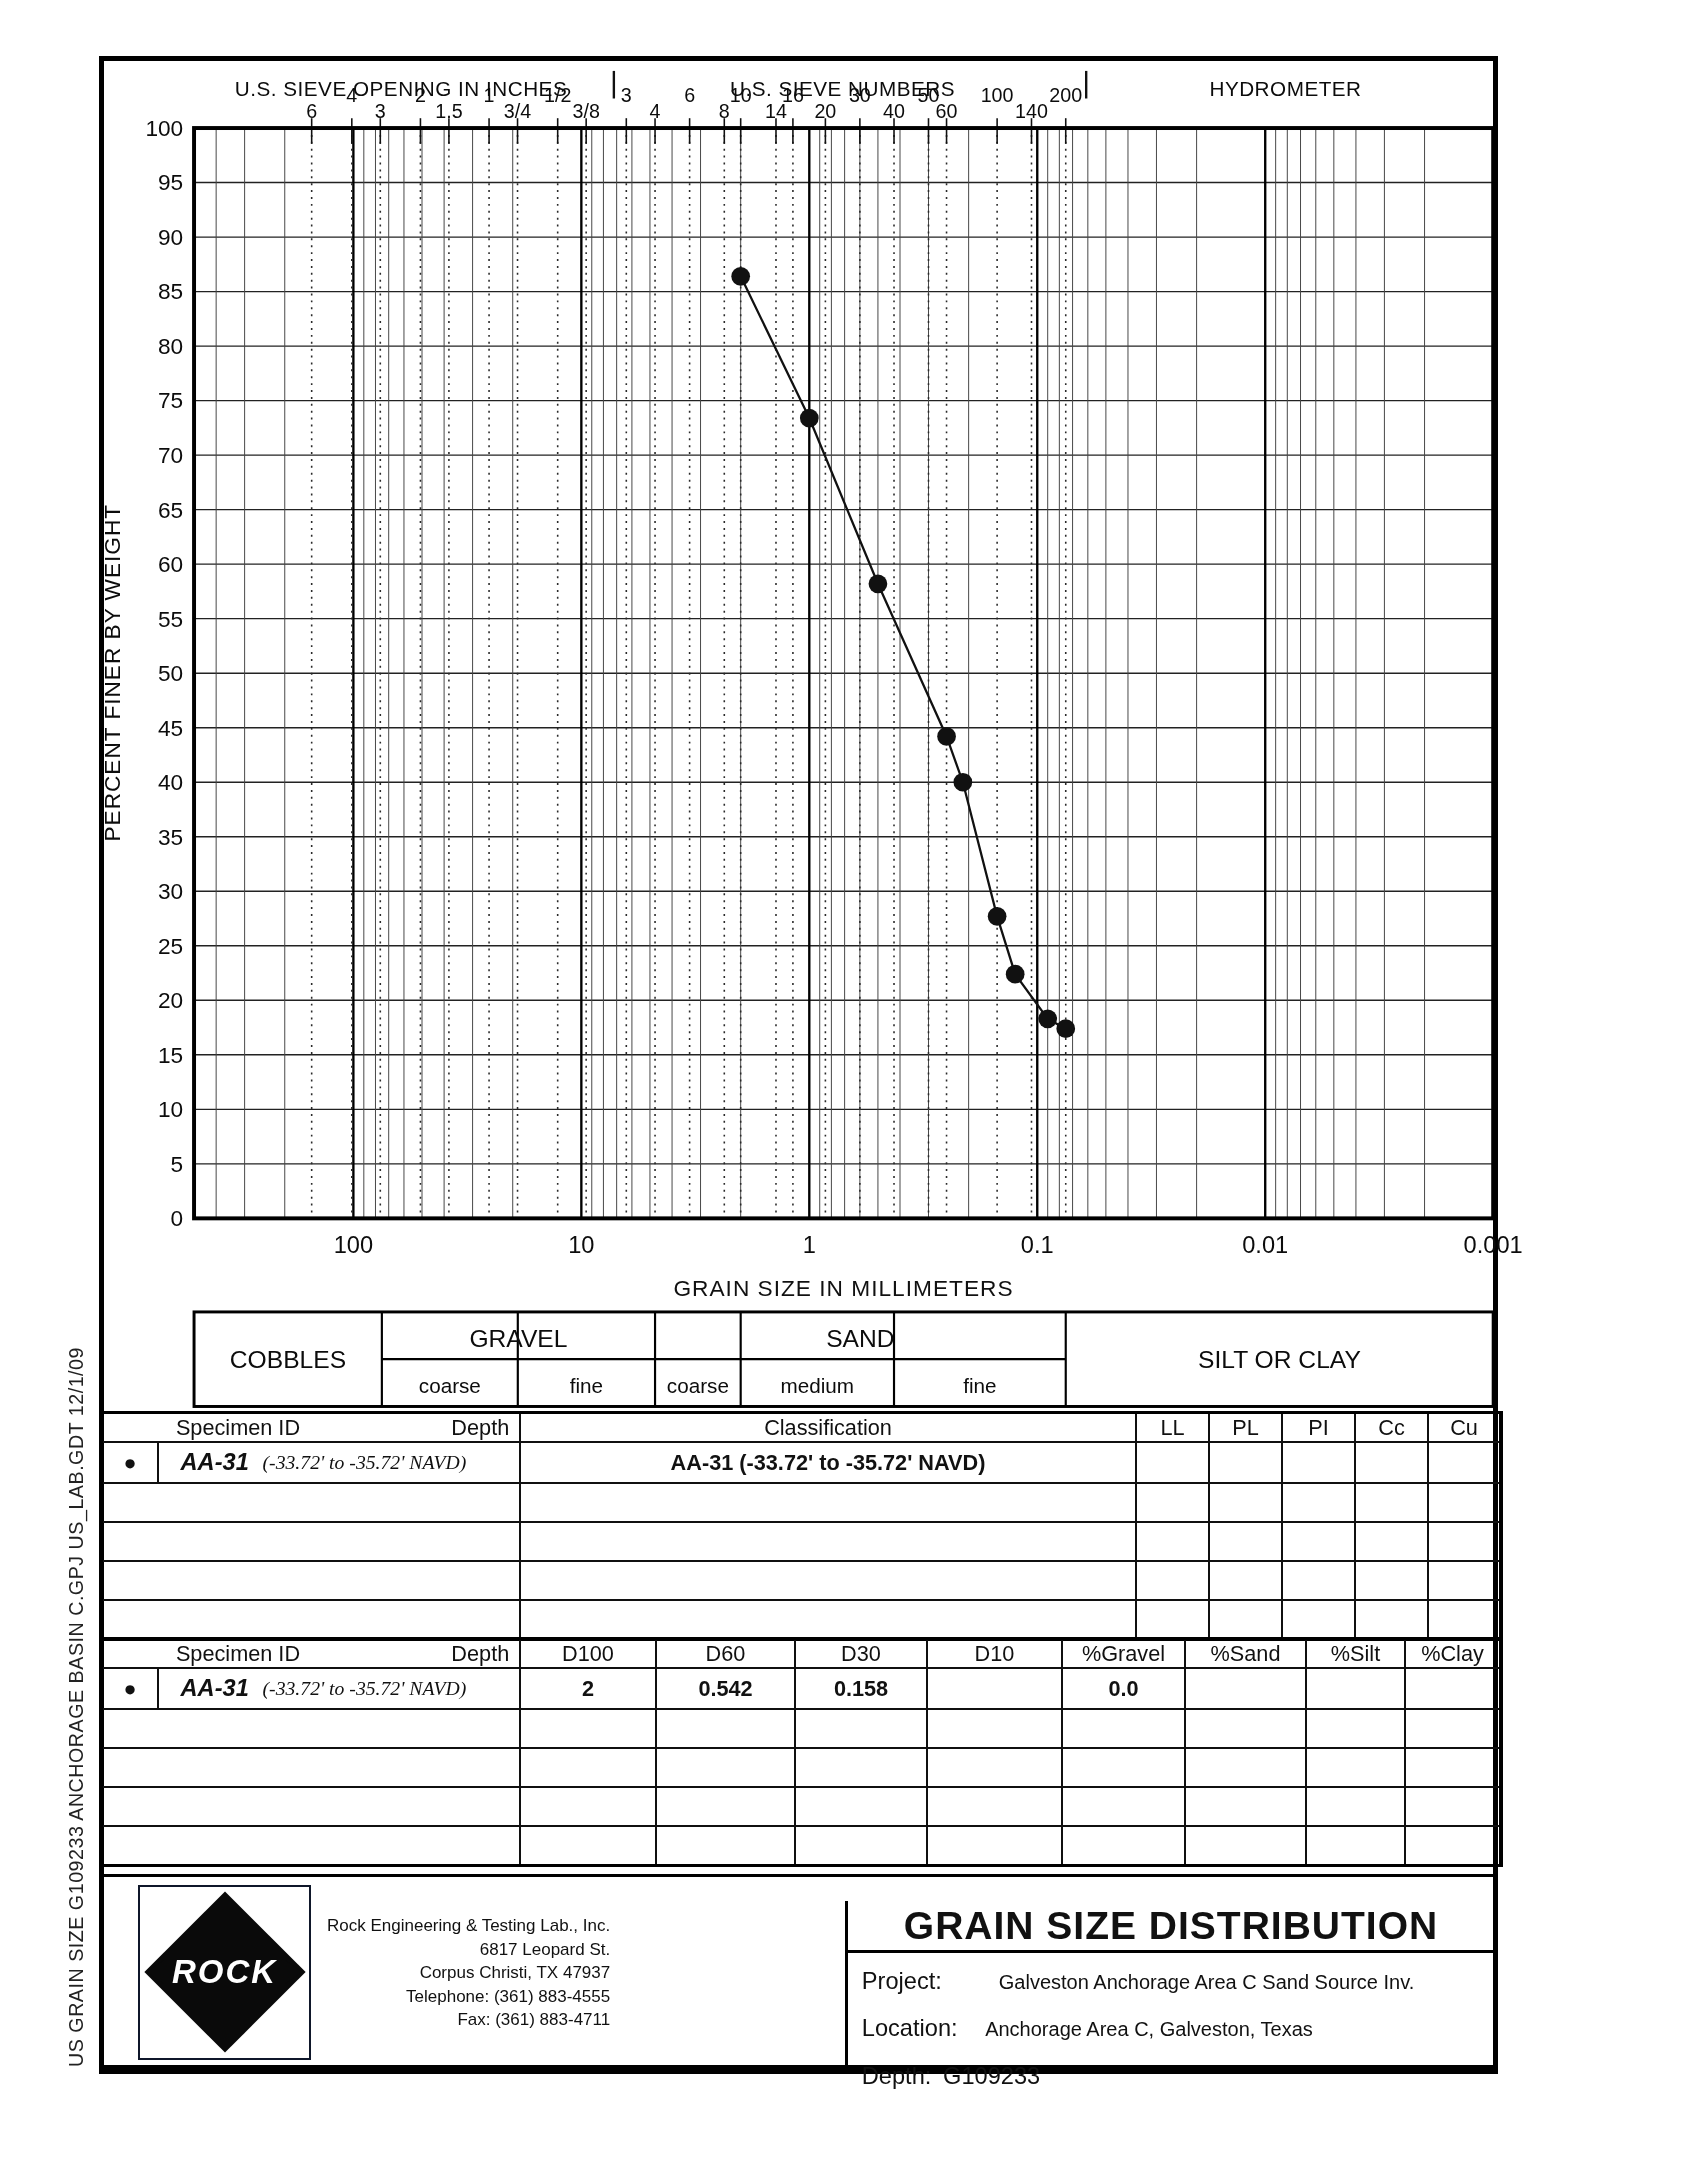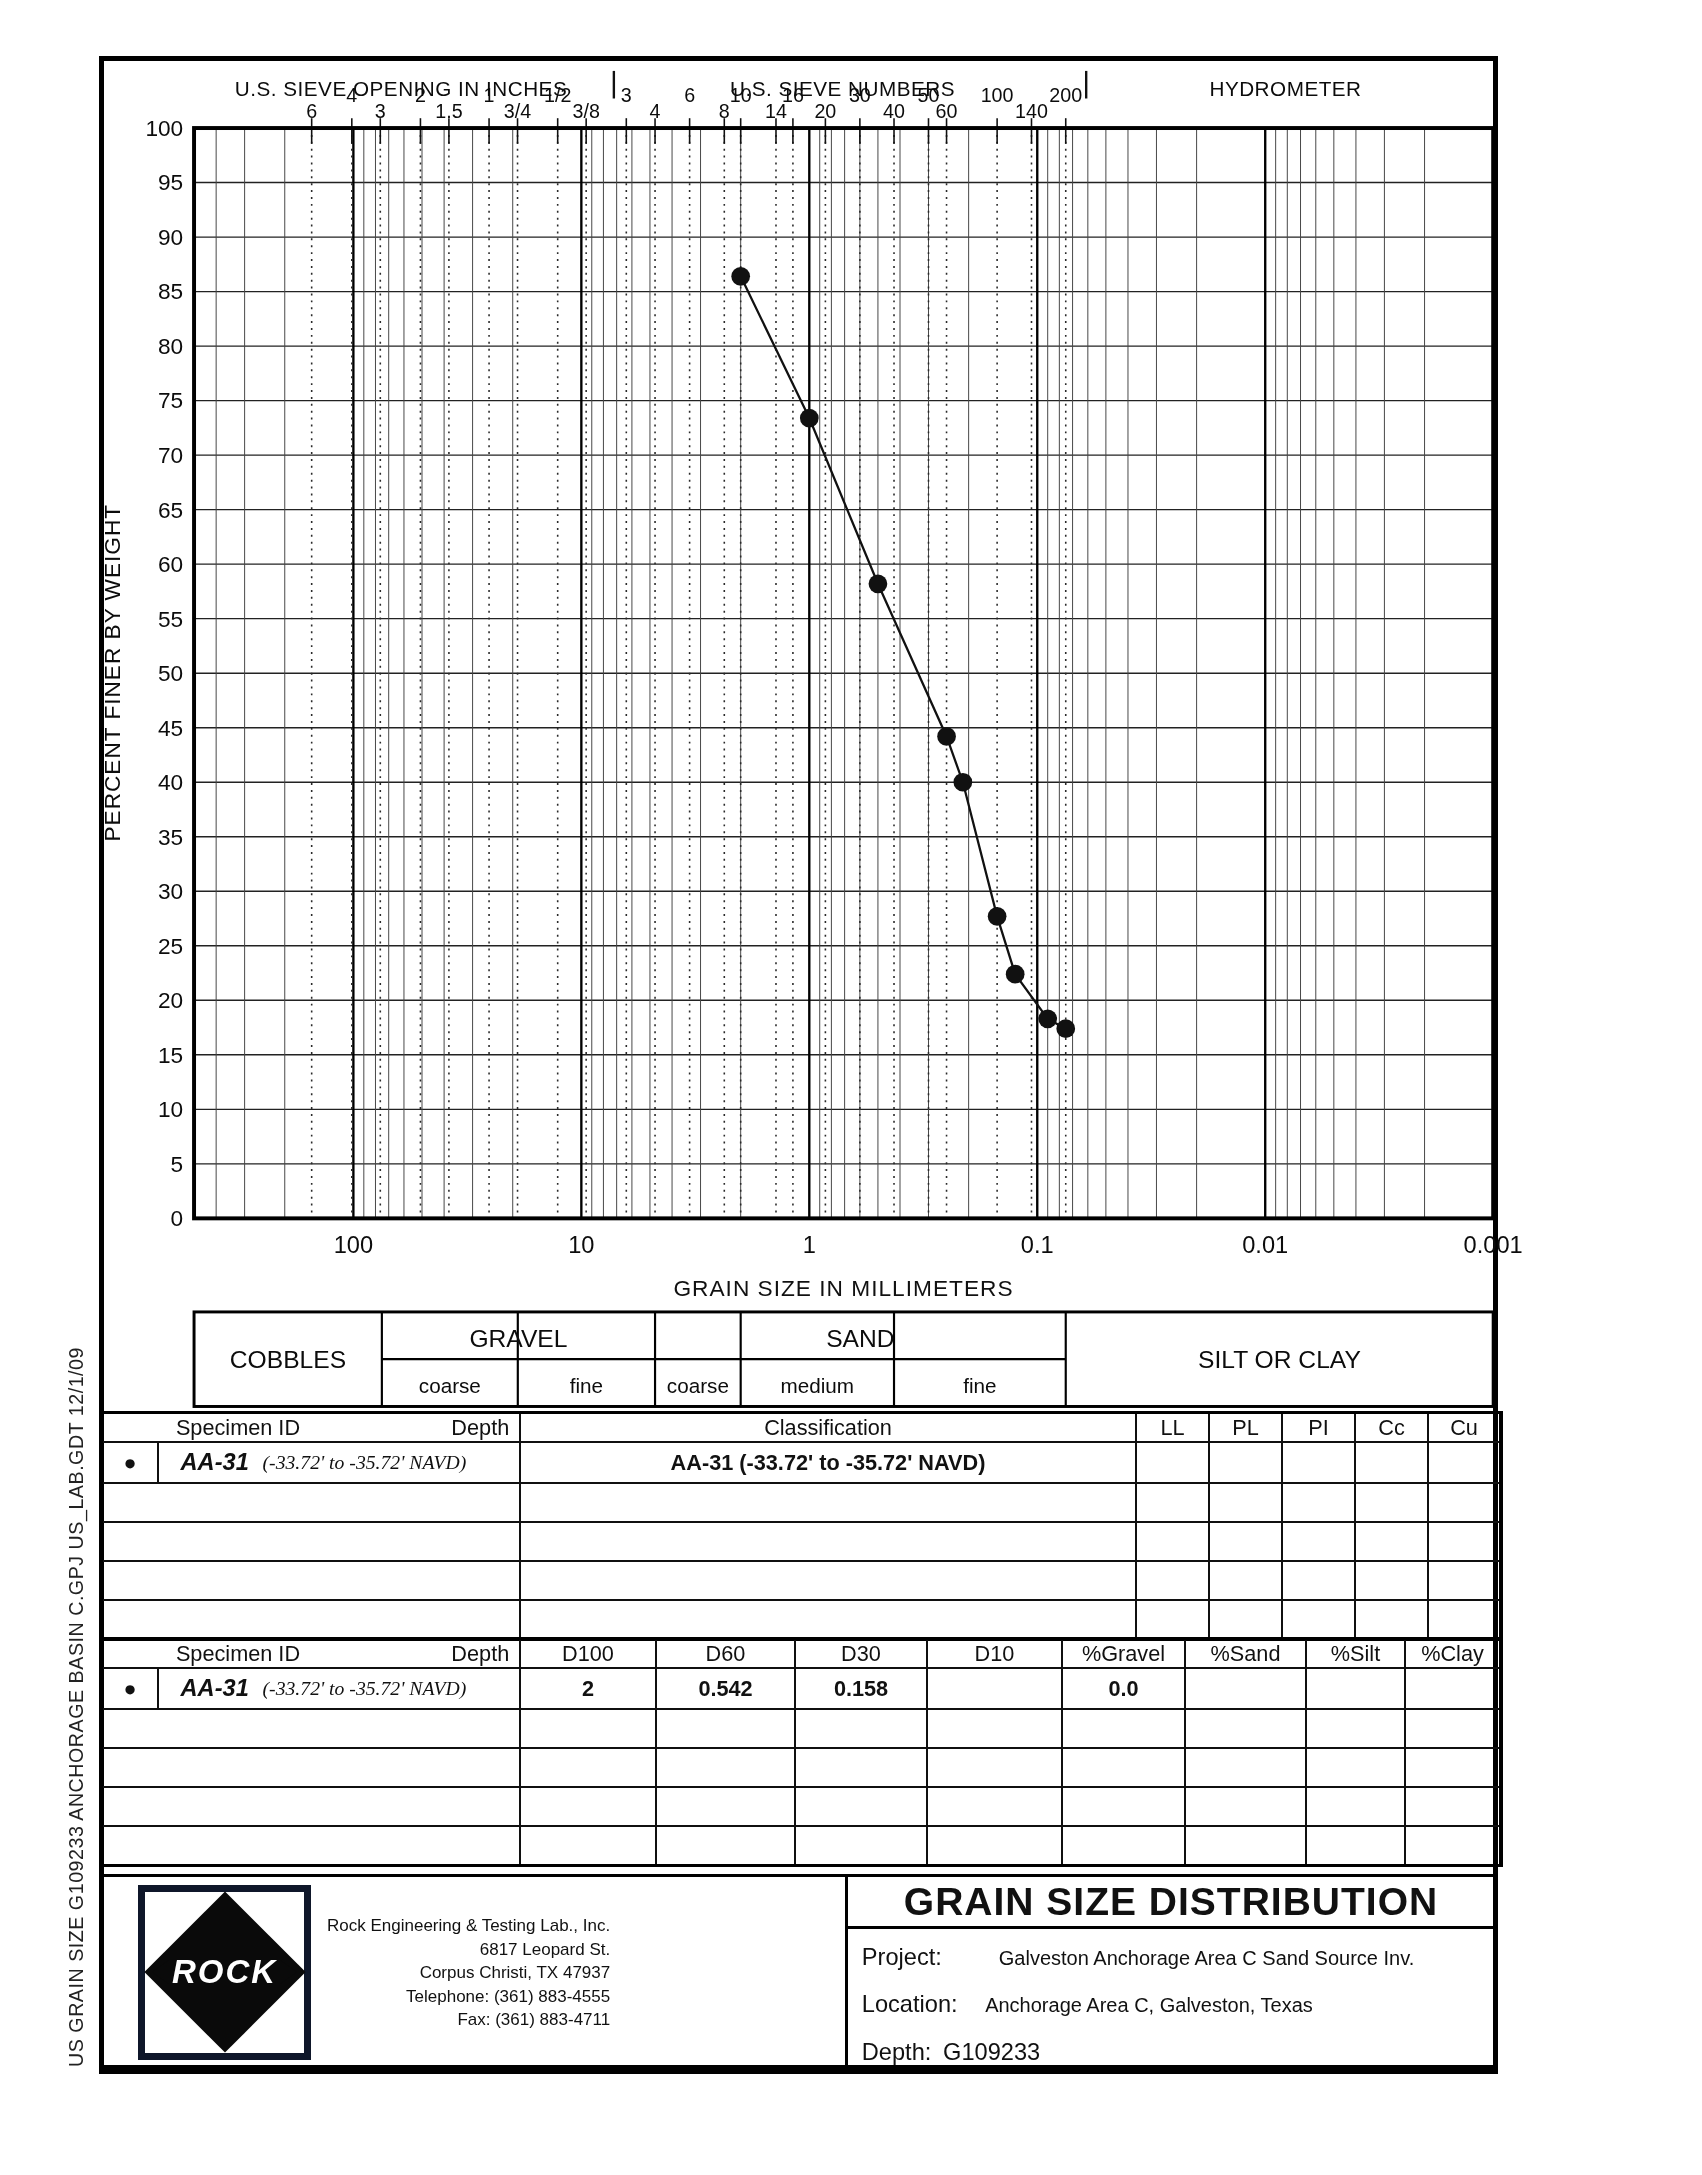--- a/index.html
+++ b/index.html
@@ -45,24 +45,24 @@
   .class-val { font-weight: bold; font-size: 23.6px; }
   .num-val { font-weight: bold; font-size: 22.7px; }
   .sym { font-size: 16.7px; }
   
   #footer {
     position: absolute; left: 99px; top: 1874px; width: 1399px; height: 200px;
     border: 4.9px solid #000; border-top-width: 3.9px; border-bottom-width: 8.9px;
     display: flex;
   }
   #footer-left { position: relative; width: 742px; height: 100%; }
-  #footer-right { position: relative; flex: 1; border-left: 3px solid #000; }
+  #footer-right { position: relative; flex: 1; border-left: 3px solid #000; margin-top: 24px; }
   #logo-box {
     position: absolute; left: 35px; top: 7.9px; width: 173px; height: 175px;
-    border: 7px solid #0f172a;
+    border: 2px solid #0f172a;
   }
   #logo-diamond {
     position: absolute; left: 50%; top: 50%; width: 114px; height: 114px;
     background: #0a0a0a; transform: translate(-50%,-50%) rotate(45deg);
   }
   #logo-text {
     position: absolute; left: 50%; top: 50%; transform: translate(-50%,-50%);
     color: #fff; font-weight: bold; font-size: 33px; letter-spacing: 2px;
     font-style: italic; z-index: 2; white-space: nowrap;
   }

